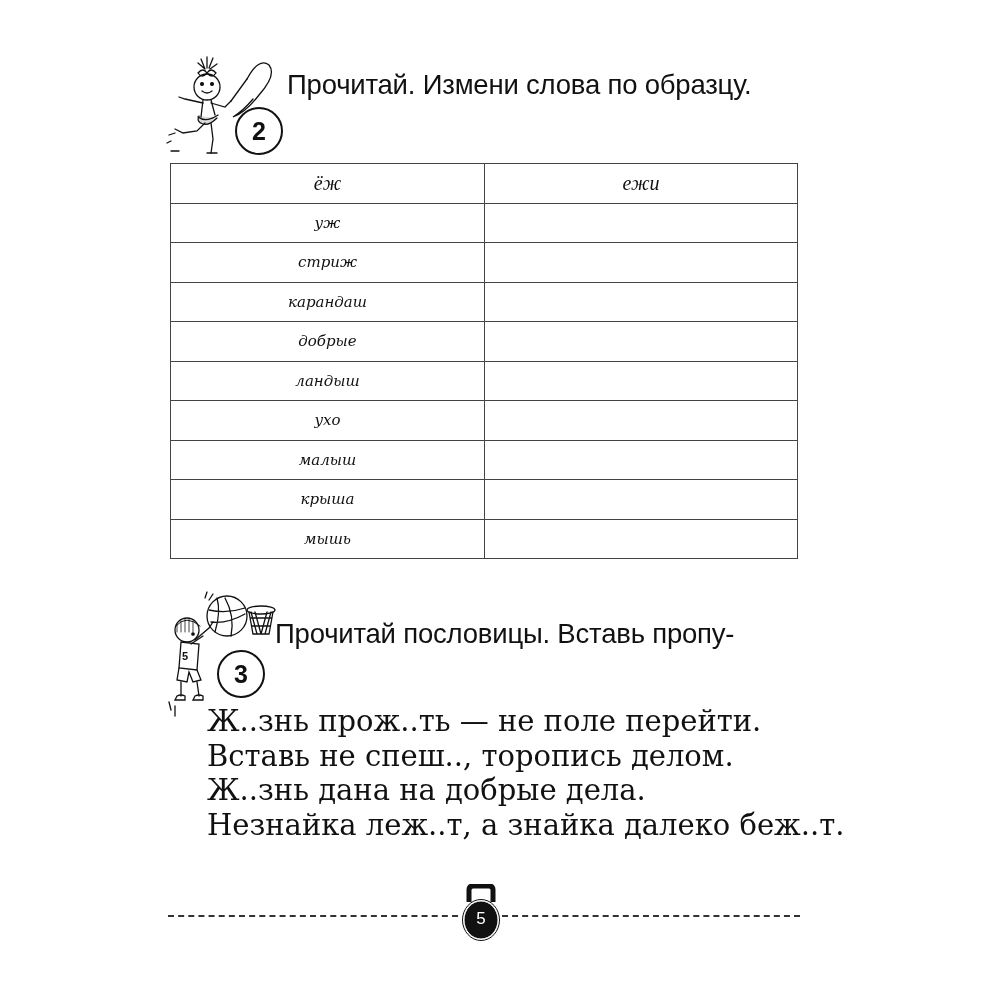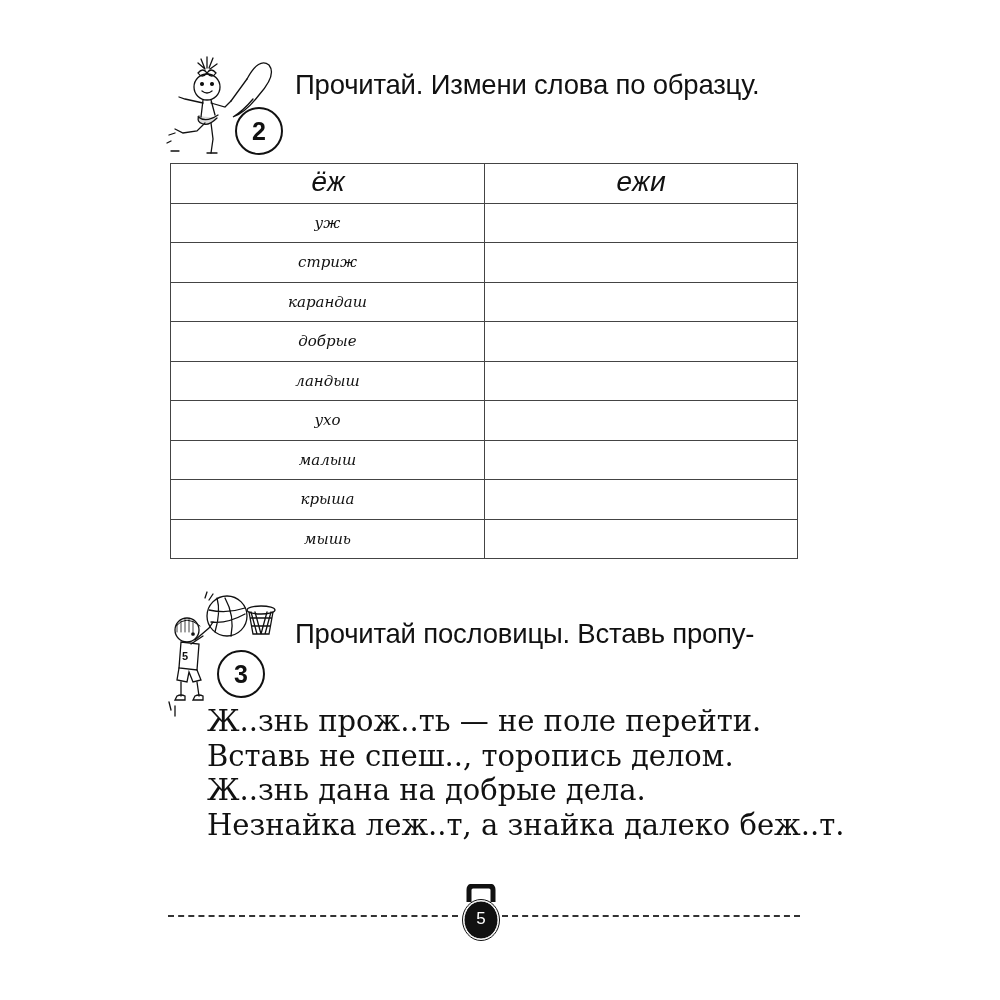--- a/index.html
+++ b/index.html
@@ -5,32 +5,32 @@
   html, body { margin:0; padding:0; background:#ffffff; }
   body { width:1000px; height:1000px; position:relative; overflow:hidden; color:#111; }
   .task-illus { position:absolute; }
   .task-num {
     position:absolute; width:44px; height:44px; border:2px solid #111; border-radius:50%;
     background:#fff; display:flex; align-items:center; justify-content:center;
     font-family:"Liberation Sans", sans-serif; font-weight:bold; font-size:25px;
   }
   .task-text {
     position:absolute; font-family:"Liberation Sans", sans-serif; font-size:27.5px;
-    line-height:34px; color:#111; letter-spacing:-0.2px;margin-left:8px;
+    line-height:34px; color:#111; letter-spacing:-0.2px;
   }
   table.words {
     position:absolute; left:170px; top:163px; width:628px; border-collapse:collapse;
     font-family:"DejaVu Serif", "Liberation Serif", serif;
   }
   table.words td, table.words th {
     border:1.6px solid #444; height:38.5px; padding:0; text-align:center;
     font-size:15px; font-weight:normal; color:#111;font-style:italic;
   }
   table.words td.c1, table.words th.c1 { width:313px; }
-  table.words th { font-style:italic; font-family:Liberation Mono, monospace; font-size:28px; }
+  table.words th { font-style:italic; font-family:Liberation Serif, serif; font-size:20px; }
   .proverbs {
     position:absolute; left:207px; top:704px; font-family:"DejaVu Serif","Liberation Serif",serif;
     font-size:29px; line-height:34.5px; color:#111;
   }
   .proverbs div { white-space:nowrap; }
   .footer-line {
     position:absolute; top:915px; height:0; border-top:2px dashed #333;
   }
 </style>
 </head>
@@ -140,21 +140,21 @@
 
     <path d="M14 80 L12 92 L22 94 L24 84 L28 94 L36 92 L32 82"></path>
     <path d="M16 94 L16 108 M32 94 L34 108"></path>
     <path d="M12 108 q4 -2 8 0 l0 4 l-10 0z M30 108 q4 -2 8 0 l0 4 l-10 0z"></path>
     <path d="M4 114 l2 8 M10 118 l0 10 M40 10 l2 -6 M44 12 l4 -6"></path>
   </g>
 </svg>
 <div class="task-num" style="left:217px; top:650px;">
   <span>3</span>
 </div>
-<div class="task-text" style="left:287px; top:617px;">
+<div class="task-text" style="left:275px; top:617px;">
   <div>Прочитай пословицы. Вставь пропу-</div>
 </div>
 
 <div class="proverbs">
   <div>Ж..знь прож..ть — не поле перейти.</div>
   <div>Вставь не спеш.., торопись делом.</div>
   <div>Ж..знь дана на добрые дела.</div>
   <div>Незнайка леж..т, а знайка далеко беж..т.</div>
 </div>
 

